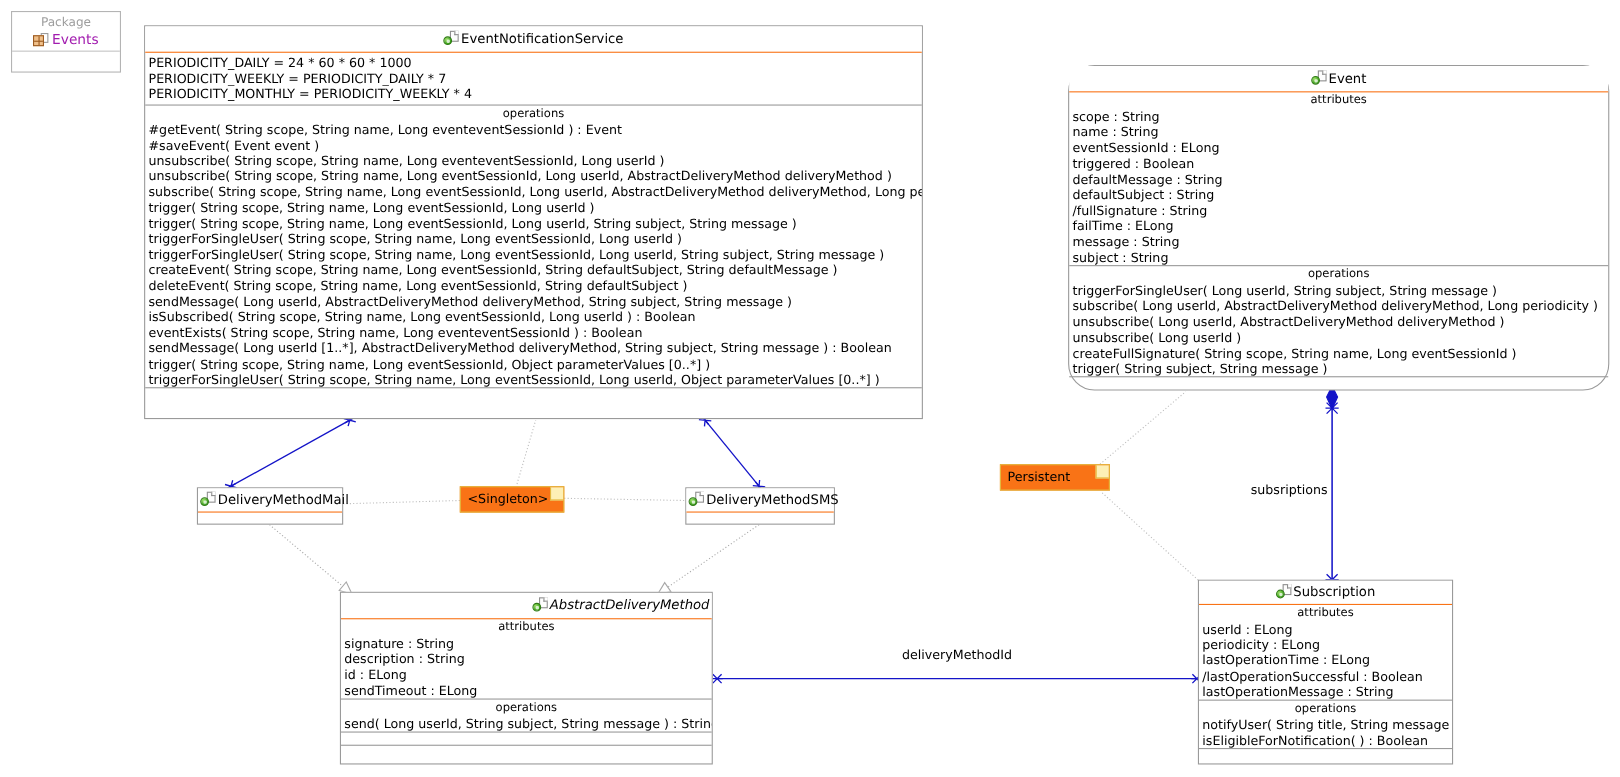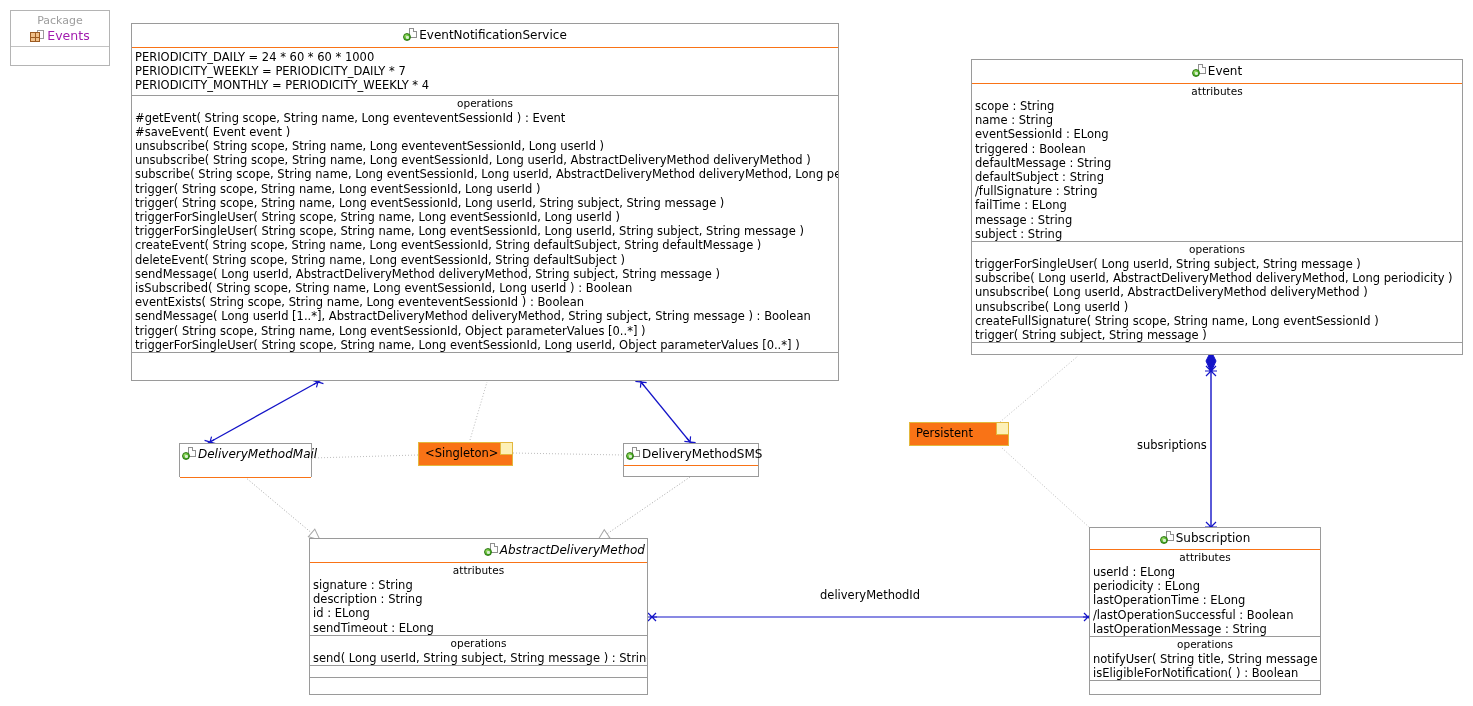--- a/index.html
+++ b/index.html
@@ -182,21 +182,21 @@
       <div class="feat">eventExists( String scope, String name, Long eventeventSessionId ) : Boolean</div>
       <div class="feat">sendMessage( Long userId [1..*], AbstractDeliveryMethod deliveryMethod, String subject, String message ) : Boolean</div>
       <div class="feat">trigger( String scope, String name, Long eventSessionId, Object parameterValues [0..*] )</div>
       <div class="feat">triggerForSingleUser( String scope, String name, Long eventSessionId, Long userId, Object parameterValues [0..*] )</div>
     </div>
     <div class="compart">
       <div class="empty"></div>
     </div>
   </div>
 
-  <div class="uml" style="left:971px;top:59px;width:492px;height:296px;">
+  <div class="uml" style="left:971px;top:59px;width:492px;height:296px;border-radius:24px;">
     <div class="title">
       <span class="cicon">
         <span class="page"></span><span class="ball"></span>
       </span><span>Event</span>
     </div>
     <div class="compart">
       <div class="compart-label">attributes</div>
       <div class="feat">scope : String</div>
       <div class="feat">name : String</div>
       <div class="feat">eventSessionId : ELong</div>
@@ -216,21 +216,21 @@
       <div class="feat">unsubscribe( Long userId )</div>
       <div class="feat">createFullSignature( String scope, String name, Long eventSessionId )</div>
       <div class="feat">trigger( String subject, String message )</div>
     </div>
     <div class="compart">
       <div class="empty" style="height:8px;"></div>
     </div>
   </div>
 
   <div class="uml" style="left:179px;top:443px;width:133px;height:34px;">
-    <div class="title" style="padding:3px 2px 16px;font-style:italic;">
+    <div class="title" style="padding:3px 2px 4px;">
       <span class="cicon">
         <span class="page"></span><span class="ball"></span>
       </span><span>DeliveryMethodMail</span>
     </div>
     <div class="compart">
       <div class="empty" style="height:9px;"></div>
     </div>
   </div>
 
   <div class="uml" style="left:623px;top:443px;width:136px;height:34px;">

